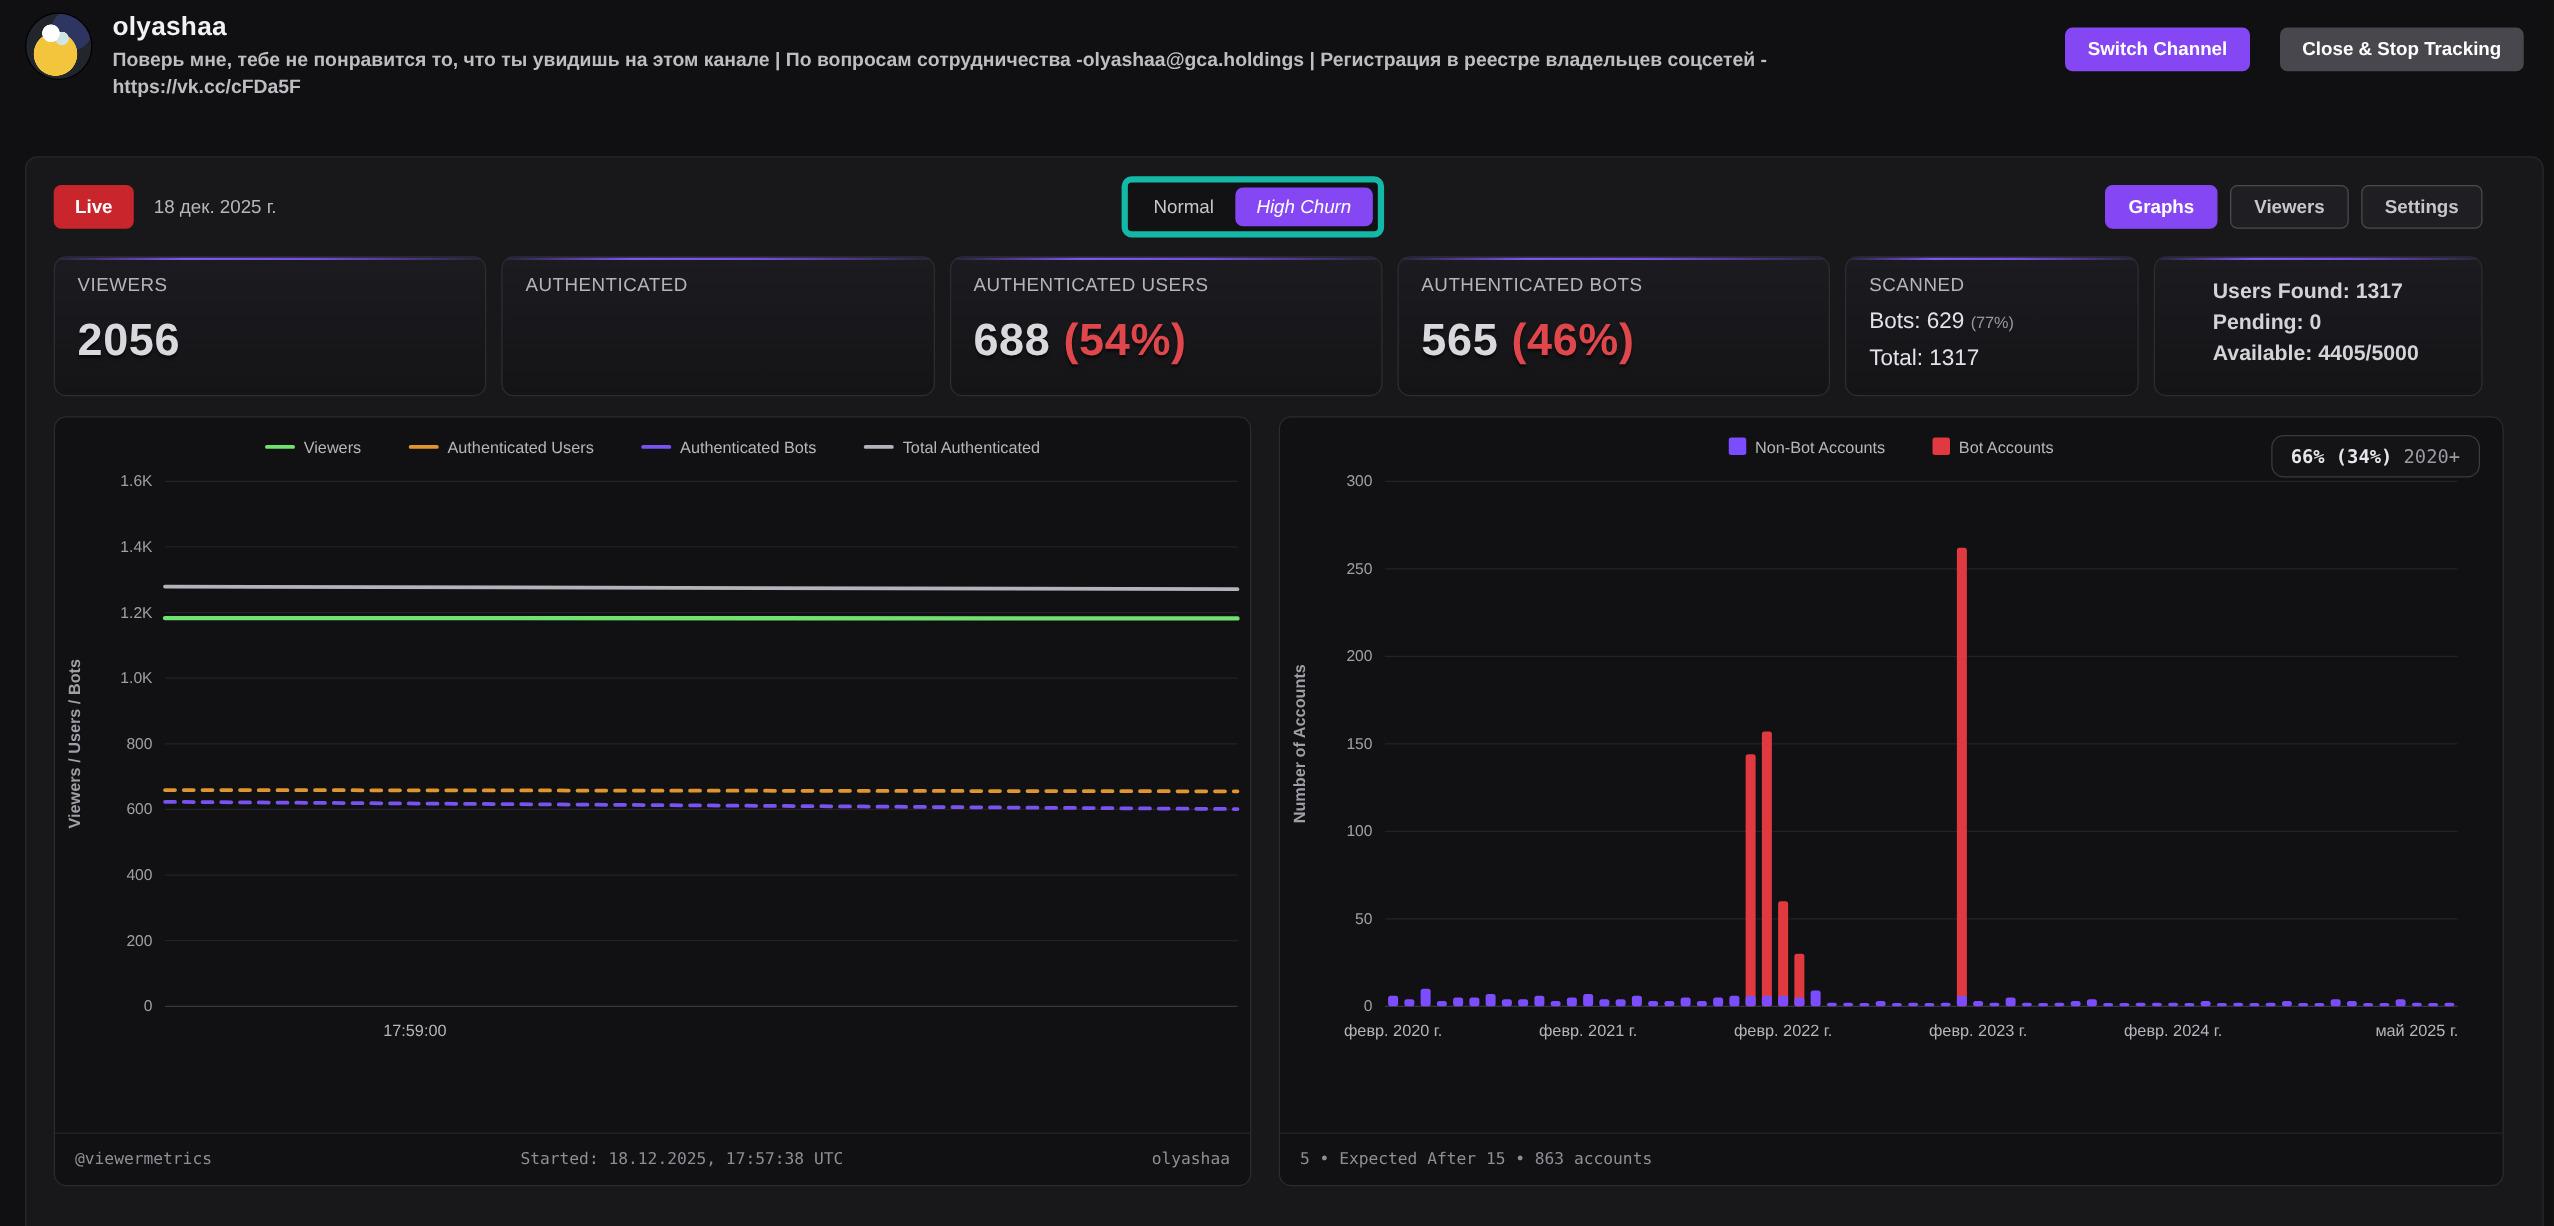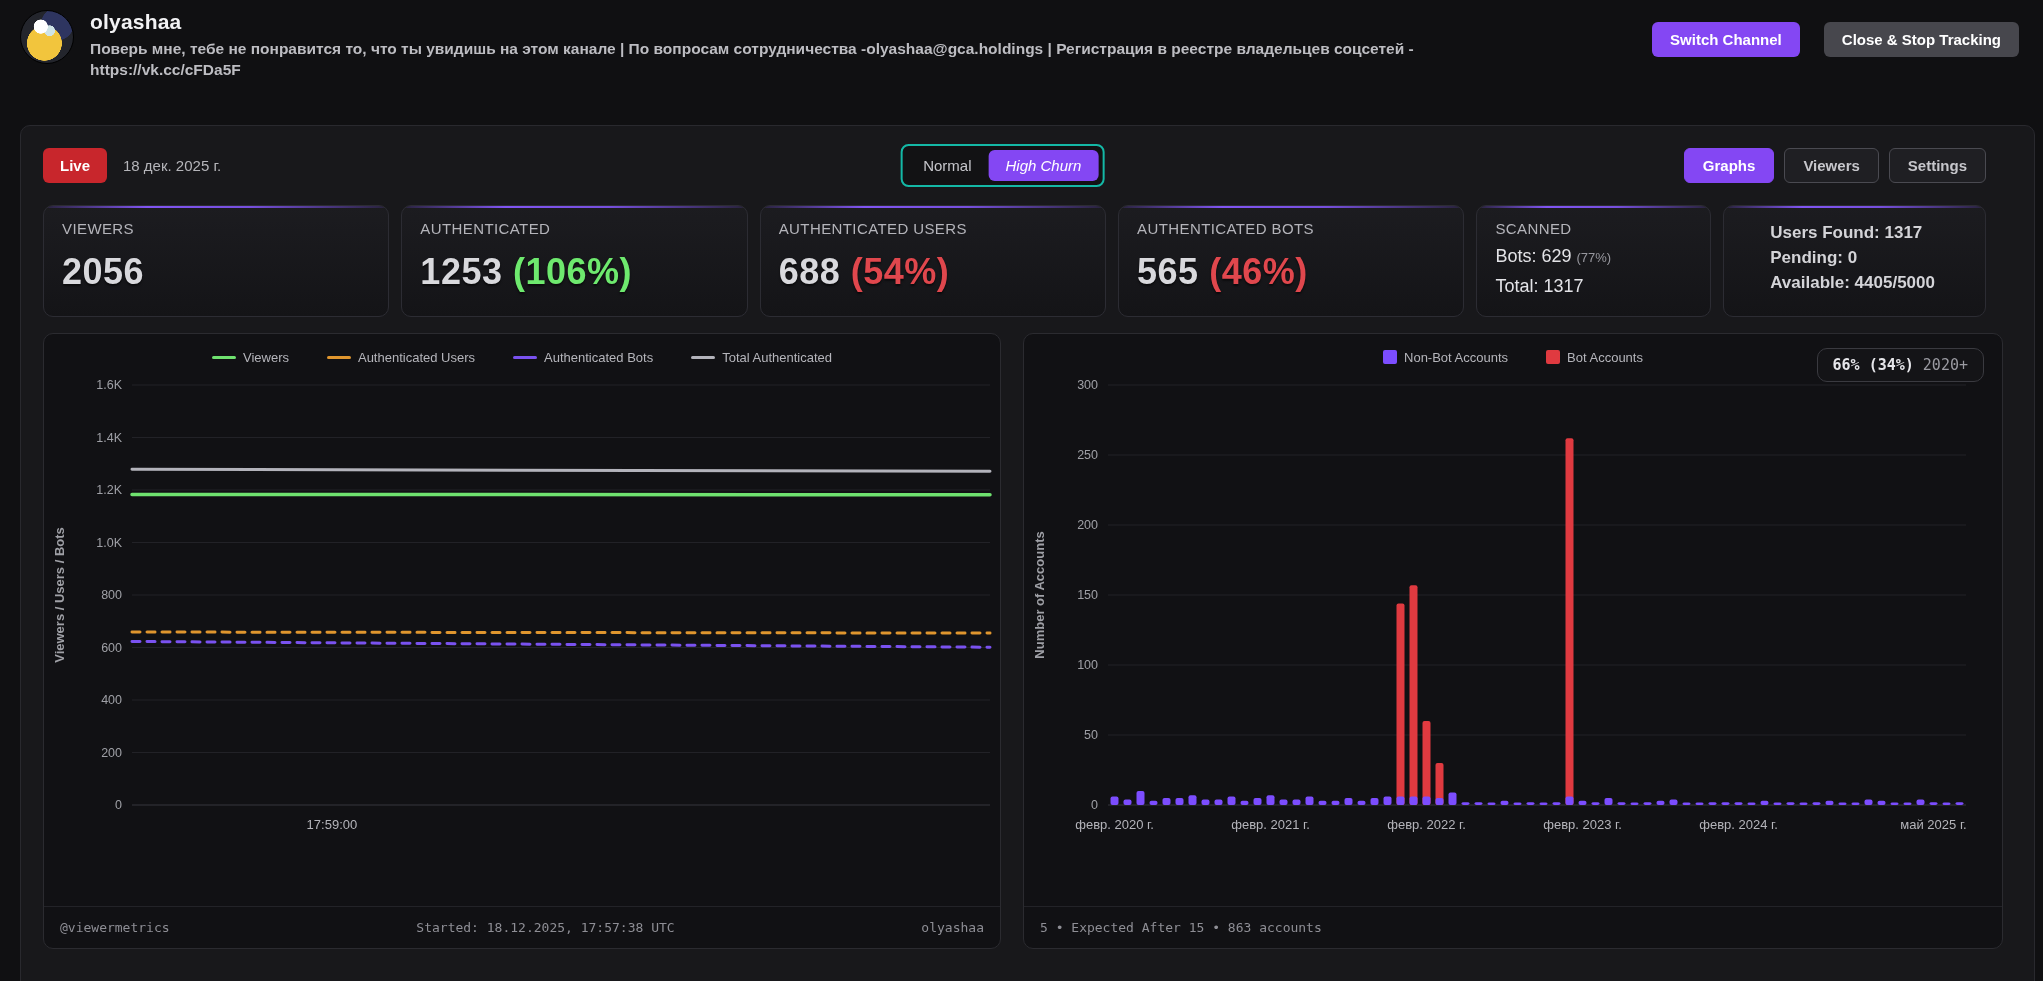--- a/index.html
+++ b/index.html
@@ -34,21 +34,21 @@
     margin: 44px 8px 0 20px; height: 973px;
     background: #18181b; border: 1px solid #29292e; border-radius: 10px;
     padding: 22px 48px 10px 22px;
     display: flex; flex-direction: column;
   }
   .controls-row { display: flex; align-items: center; margin-bottom: 22px; position: relative; }
   .live-badge { background: #c8262c; color: #fff; font-weight: 700; font-size: 15px;
                 padding: 9px 17px; border-radius: 6px; }
   .date-label { margin-left: 16px; color: #b5b5ba; font-size: 15px; }
   .segmented { position: absolute; left: 50%; transform: translateX(-56%);
-               display: flex; border: 2px solid #14b8a6; border-radius: 8px; padding: 4px; background: #121214; }
+               display: flex; border: 5px solid #14b8a6; border-radius: 8px; padding: 4px; background: #121214; }
   .seg-opt { font-size: 15px; padding: 7px 17px; border-radius: 6px; color: #c6c6cb; cursor: pointer; }
   .seg-opt.active { background: #8447f3; color: #fff; font-style: italic; }
   .view-tabs { margin-left: auto; display: flex; gap: 10px; }
   .tab-btn { font-size: 15px; font-weight: 600; padding: 8px 18px; border-radius: 6px; cursor: pointer;
              background: #1f1f23; border: 1px solid #4a4a51; color: #c6c6cb; font-family: inherit; }
   .tab-btn.active { background: #8447f3; border-color: #8447f3; color: #fff; font-weight: 700; }
   
   .stats-row { display: flex; gap: 12px; margin-bottom: 16px; height: 112px; }
   .stat-card { position: relative; border: 1px solid #2c2c33; border-radius: 10px;
                background: linear-gradient(180deg, #1c1c20, #141417);
@@ -122,21 +122,20 @@
     </div>
   </div>
 
   <div class="stats-row">
     <div class="stat-card stat-wide">
       <div class="stat-label">VIEWERS</div>
       <div class="stat-value">2056</div>
     </div>
     <div class="stat-card stat-wide">
       <div class="stat-label">AUTHENTICATED</div>
-      <div class="stat-value"><span>1253 </span><span class="pct-green">(106%)</span></div>
     </div>
     <div class="stat-card stat-wide">
       <div class="stat-label">AUTHENTICATED USERS</div>
       <div class="stat-value"><span>688 </span><span class="pct-red">(54%)</span></div>
     </div>
     <div class="stat-card stat-wide">
       <div class="stat-label">AUTHENTICATED BOTS</div>
       <div class="stat-value"><span>565 </span><span class="pct-red">(46%)</span></div>
     </div>
     <div class="stat-card stat-small">

